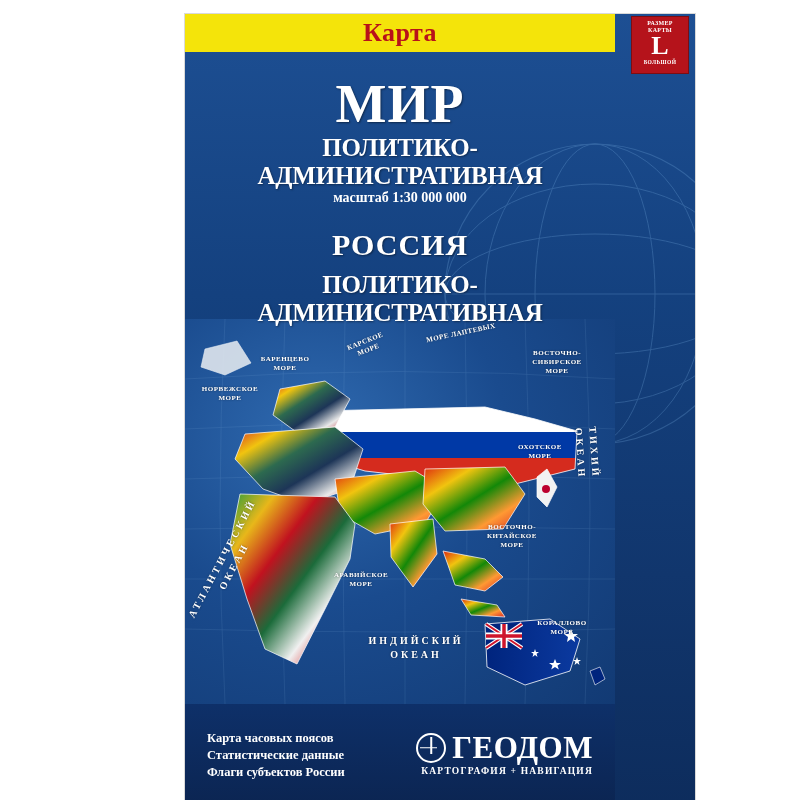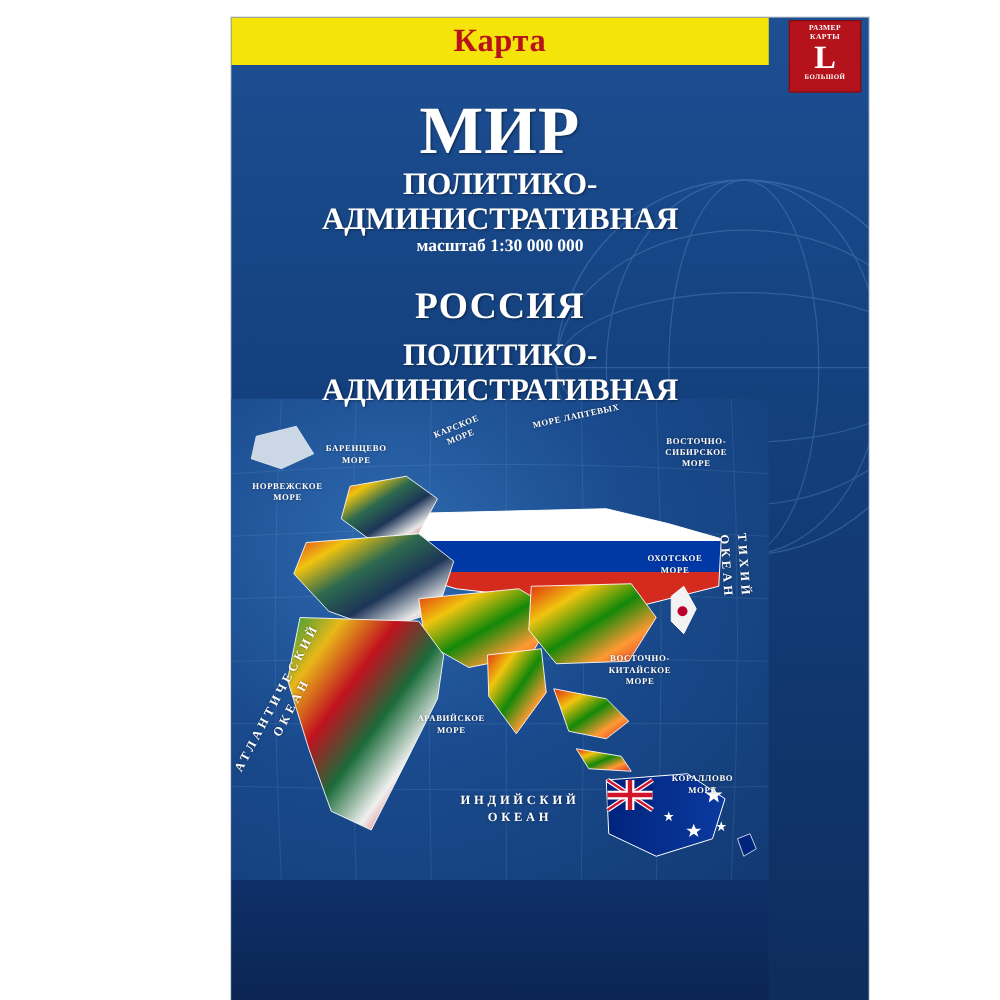--- a/index.html
+++ b/index.html
@@ -430,16 +430,28 @@
 МОРЕ</div>
       <div class="ocean-label" style="left:338px; top:300px; width:78px; white-space:pre;">КОРАЛЛОВО
 МОРЕ</div>
 
       <div class="ocean-label big" style="left:-22px; top:230px; width:130px; transform:rotate(-62deg);">АТЛАНТИЧЕСКИЙ ОКЕАН</div>
       <div class="ocean-label big" style="left:352px; top:120px; width:100px; transform:rotate(86deg);">ТИХИЙ ОКЕАН</div>
       <div class="ocean-label big" style="left:148px; top:315px; width:150px;margin-left:8px;">ИНДИЙСКИЙ ОКЕАН</div>
     </div>
 
     <div class="bottom">
+      <div class="bullets">
+        <div>Карта часовых поясов</div>
+        <div>Статистические данные</div>
+        <div>Флаги субъектов России</div>
+      </div>
+      <div class="logo-wrap">
+        <div class="logo-row">
+          <div class="logo-mark"></div>
+          <div class="logo-text">ГЕОДОМ</div>
+        </div>
+        <div class="logo-sub">КАРТОГРАФИЯ + НАВИГАЦИЯ</div>
+      </div>
     </div>
 
   </div>
 </div>
 
 </body></html>

